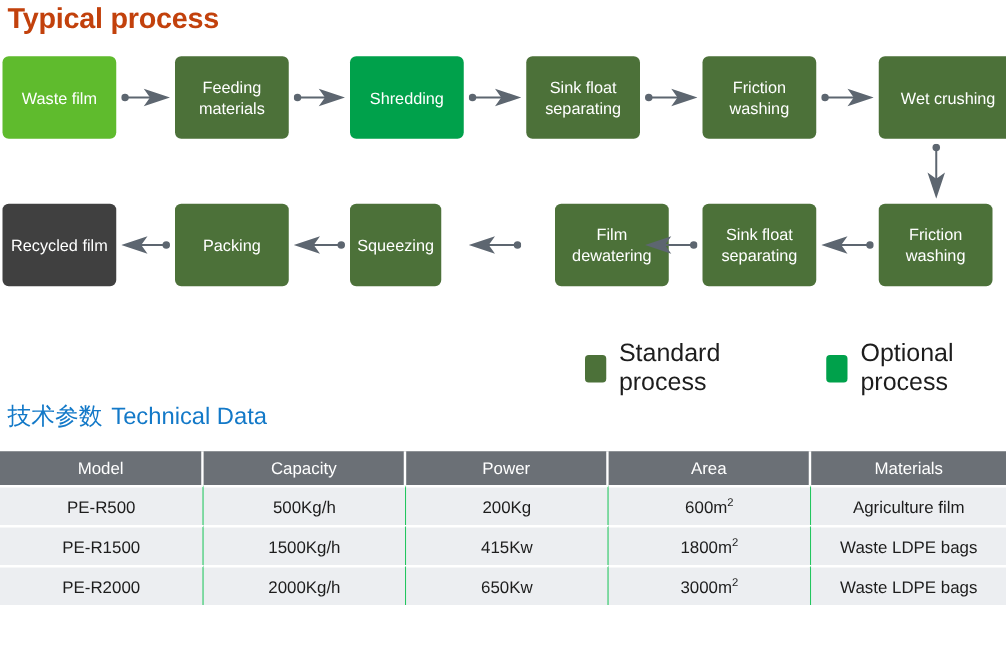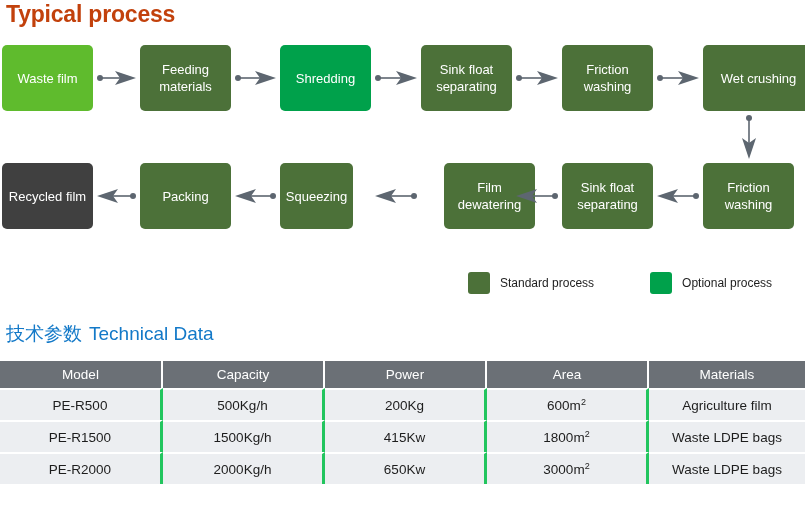--- a/index.html
+++ b/index.html
@@ -39,21 +39,21 @@
   .fb-end{background:#404040;}
 
   
   .arrow{position:absolute;}
   .arrow svg{display:block;}
 
   
   #legend{
     position:absolute;left:468px;top:272px;
     display:flex;align-items:center;
-    font-size:12px;color:#1d1d1d;
+    font-size:20px;color:#1d1d1d;
   }
   .legend-item{display:flex;align-items:center;}
   .legend-swatch{
     width:22px;height:22px;border-radius:3px;
     display:inline-block;margin-right:10px;
   }
   .legend-gap{width:56px;}
 
   
   #tech-heading{
@@ -78,21 +78,21 @@
     box-sizing:border-box;
   }
   #tech-table th{
     background:#6b7076;color:#ffffff;font-weight:normal;
     border-right:2px solid #ffffff;
     height:27px;
   }
   #tech-table th:last-child{border-right:none;}
   #tech-table td{
     background:#eceef1;color:#1d1d1d;
-    border-right:3px solid #22c55e;
+    border-right:1px solid #22c55e;
     border-top:2px solid #ffffff;
   }
   #tech-table td:last-child{border-right:none;}
   sup{font-size:9px;vertical-align:super;line-height:0;}
 </style>
 </head>
 <body>
 
 <div class="page">
 

